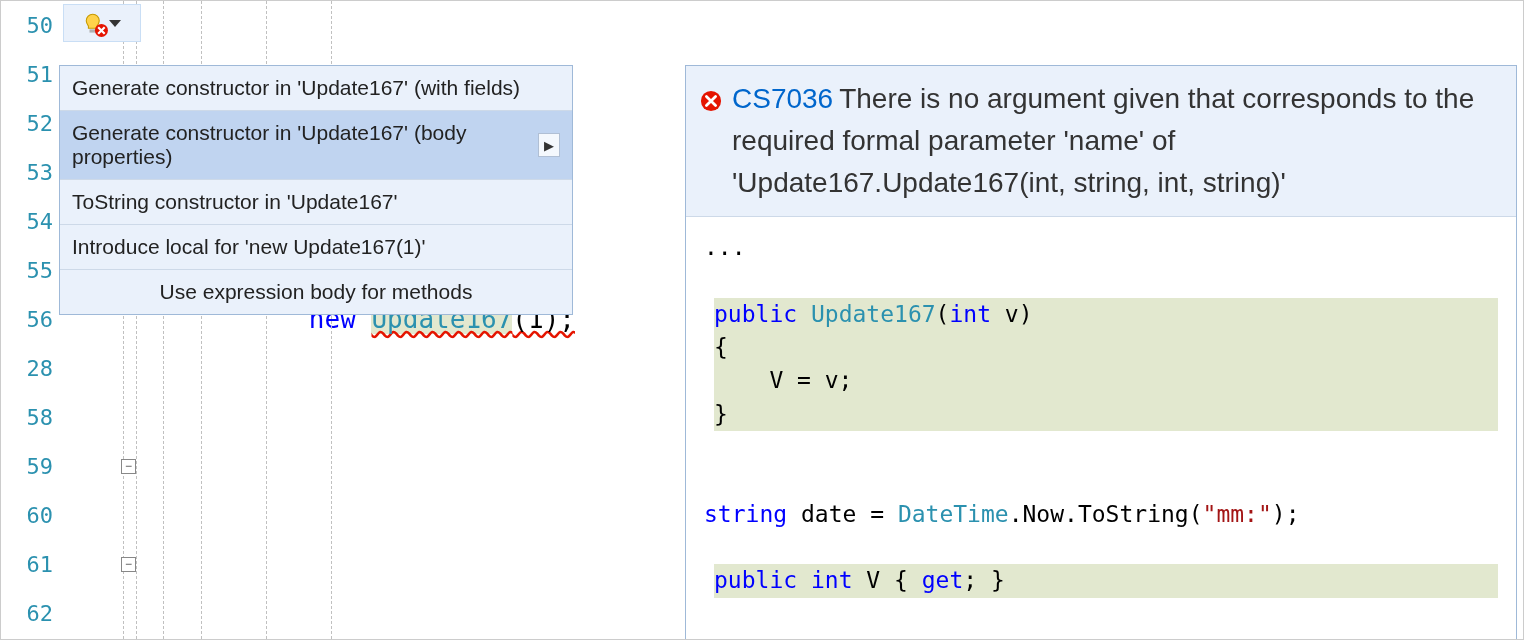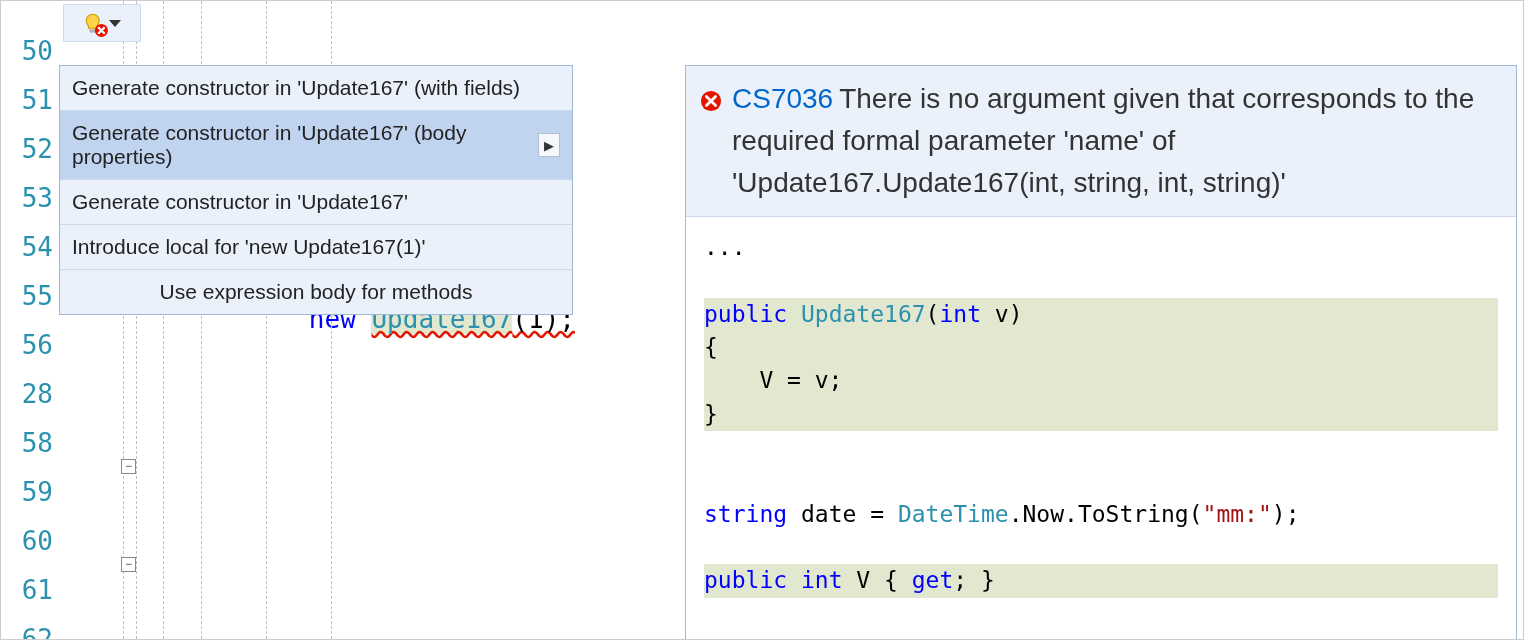--- a/index.html
+++ b/index.html
@@ -18,23 +18,22 @@
     top: 0; left: 0; right: 0; bottom: 0;
     display: flex;
   }
   .gutter {
     width: 60px;
     background: #fff;
     text-align: right;
     padding-right: 8px;
     color: #2b91af;
     font-family: Consolas, monospace;
-    font-size: 26px;
+    font-size: 22px;
     line-height: 49px;
-    margin-top: 26px;
   }
   .gutter div { height: 49px; }
   .outline-col {
     width: 50px;
     position: relative;
   }
   .fold-box {
     position: absolute;
     left: 60px;
     width: 15px;
@@ -173,20 +172,21 @@
     font-family: Consolas, monospace;
     font-size: 23px;
     line-height: 1.45;
     white-space: pre;
     color: #000;
     min-height: 360px;
   }
   .ins-block {
     background: #e2e8cf;
     display: block;
+    margin-left: 10px;
   }
 </style>
 </head>
 <body>
 
 <div class="editor">
   <div class="gutter">
     <div>50</div>
     <div>51</div>
     <div>52</div>
@@ -244,21 +244,21 @@
 
 <div class="qa-menu">
   <div class="qa-item">
     <span>Generate constructor in 'Update167' (with fields)</span>
   </div>
   <div class="qa-item selected">
     <span>Generate constructor in 'Update167' (body properties)</span>
     <span class="submenu-arrow">▶</span>
   </div>
   <div class="qa-item">
-    <span>Generate constructor in 'Update167'</span>
+    <span>ToString constructor in 'Update167'</span>
   </div>
   <div class="qa-item">
     <span>Introduce local for 'new Update167(1)'</span>
   </div>
   <div class="qa-item">
     <span>Use expression body for methods</span>
   </div>
 </div>
 
 <div class="preview">

